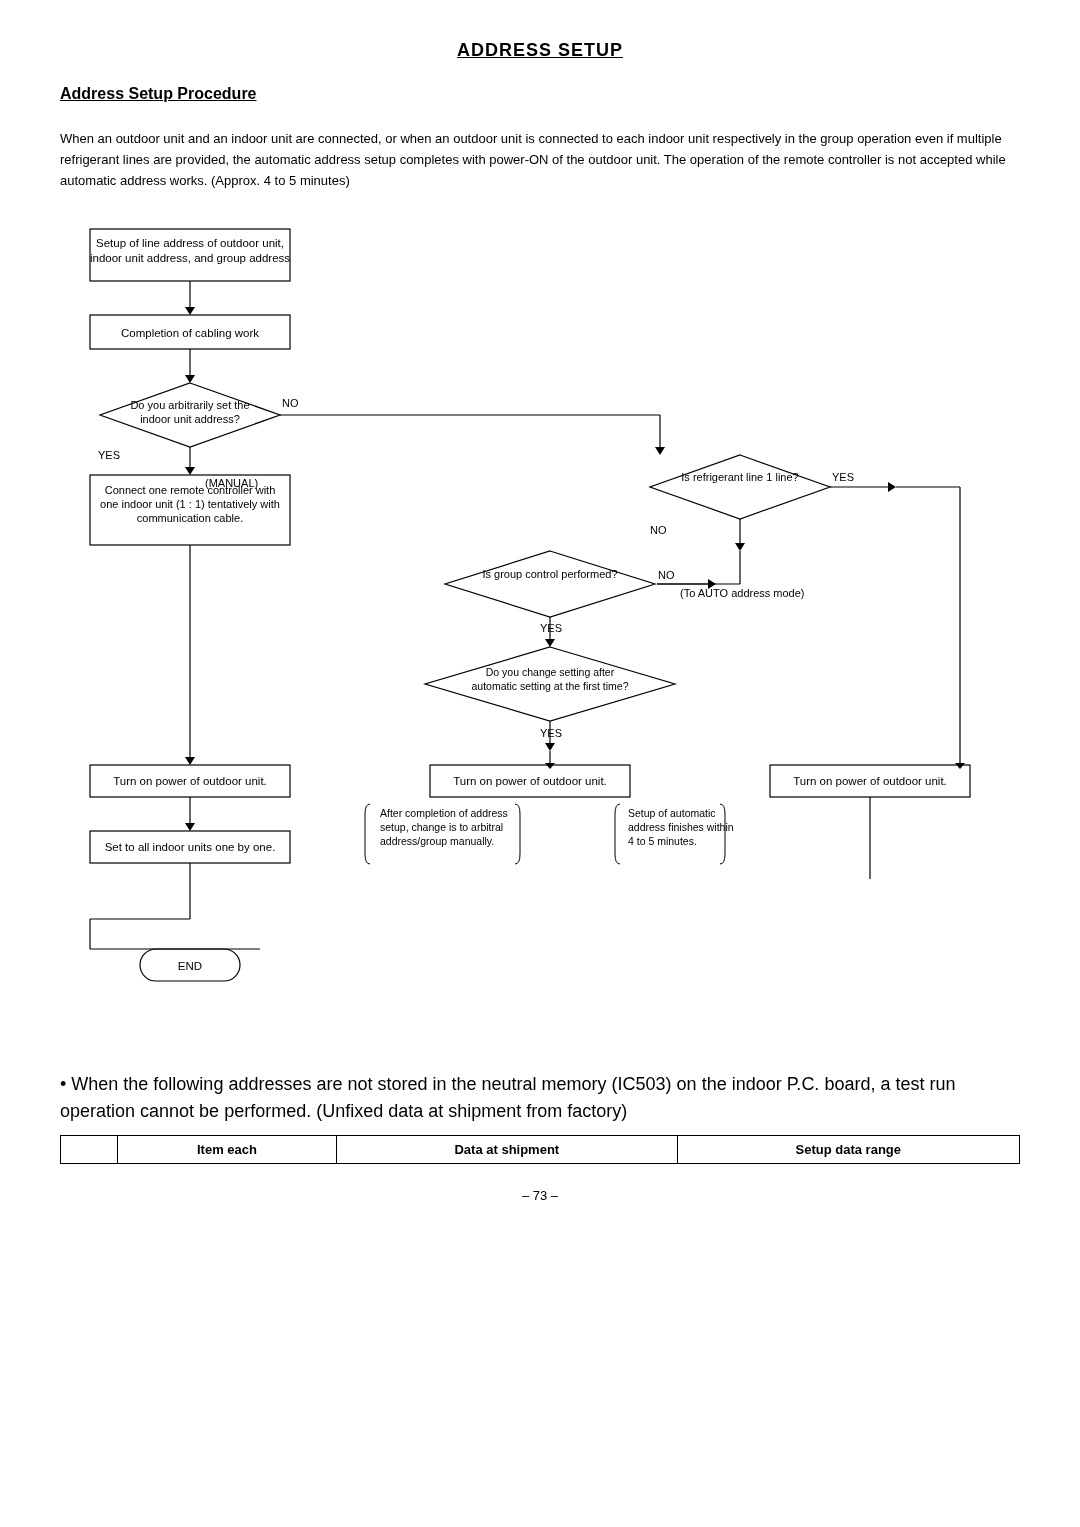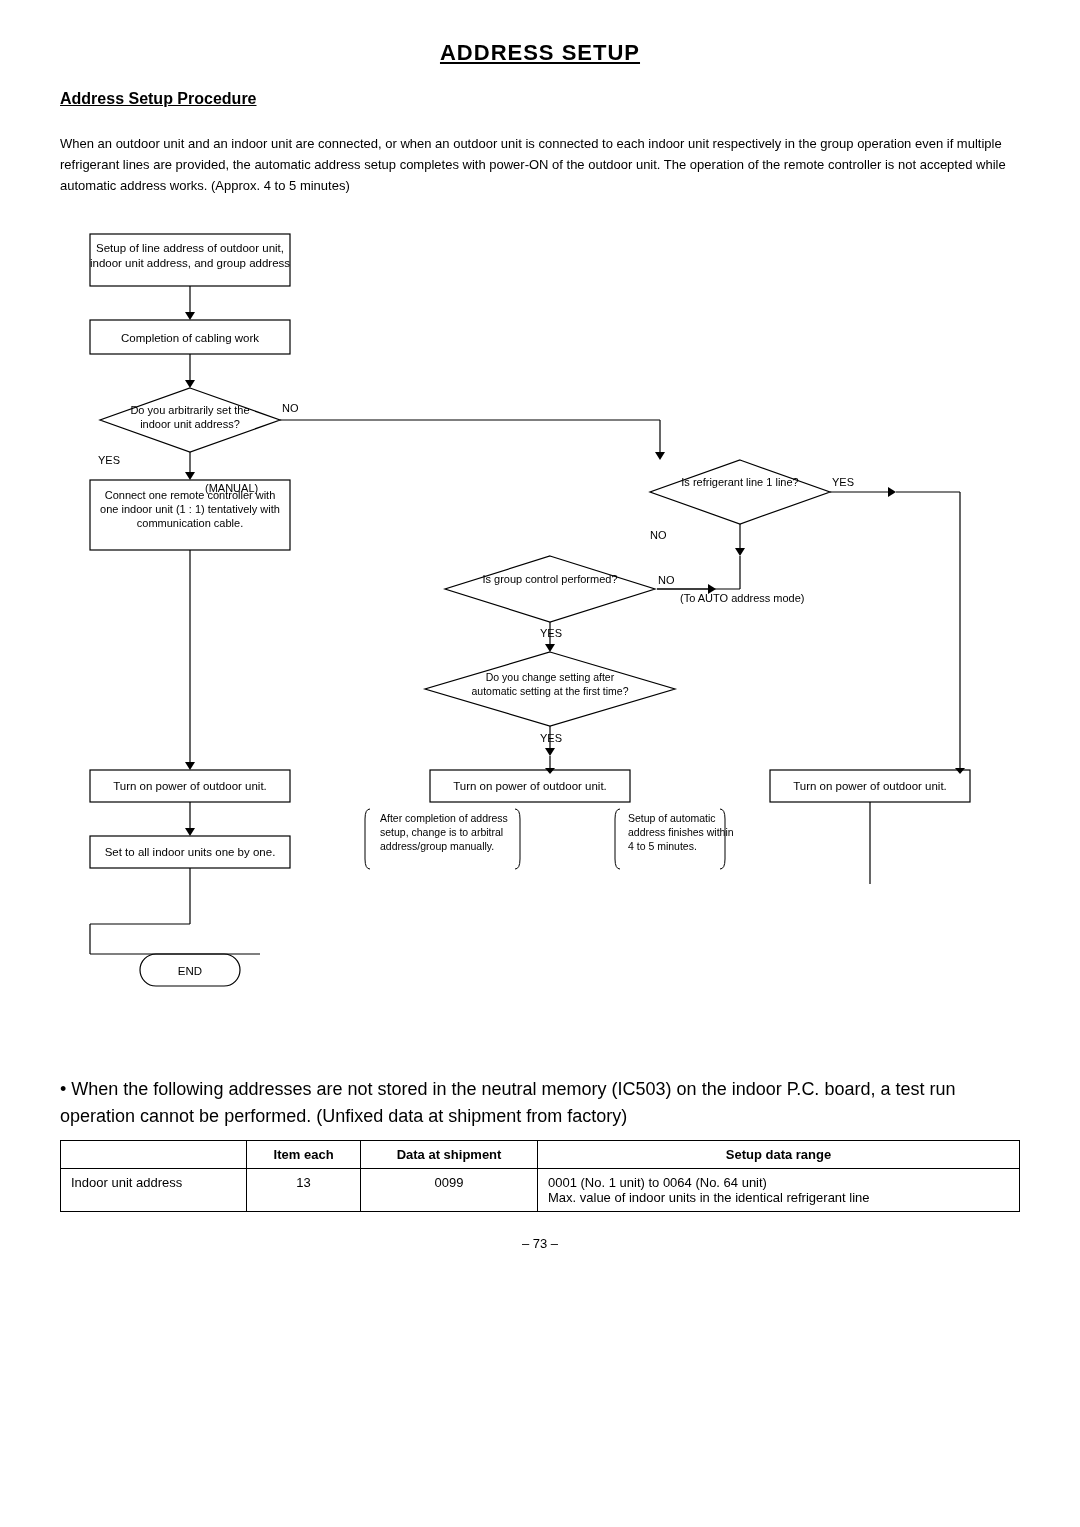--- a/index.html
+++ b/index.html
@@ -7,21 +7,21 @@
       background: #fff;
       font-family: Arial, Helvetica, sans-serif;
       font-size: 13px;
       color: #000;
       width: 1080px;
       min-height: 1527px;
       padding: 40px 60px;
     }
     h1 {
       text-align: center;
-      font-size: 22px;
+      font-size: 18px;
       font-weight: bold;
       text-decoration: underline;
       margin-bottom: 24px;
       letter-spacing: 1px;
     }
     h2 {
       font-size: 16px;
       font-weight: bold;
       text-decoration: underline;
       margin-bottom: 26px;
@@ -223,23 +223,16 @@
 <table class="data-table">
   <thead>
     <tr>
       <th></th>
       <th>Item each</th>
       <th>Data at shipment</th>
       <th>Setup data range</th>
     </tr>
   </thead>
   <tbody id="table-body">
-      <tr>
-        <td>Indoor unit address</td>
-        <td>13</td>
-        <td>0099</td>
-        <td style="white-space: pre-line;">0001 (No. 1 unit) to 0064 (No. 64 unit)
-Max. value of indoor units in the identical refrigerant line</td>
-      </tr>
     </tbody>
 </table>
 
 <div class="page-number">– 73 –</div>
 
 </body></html>

